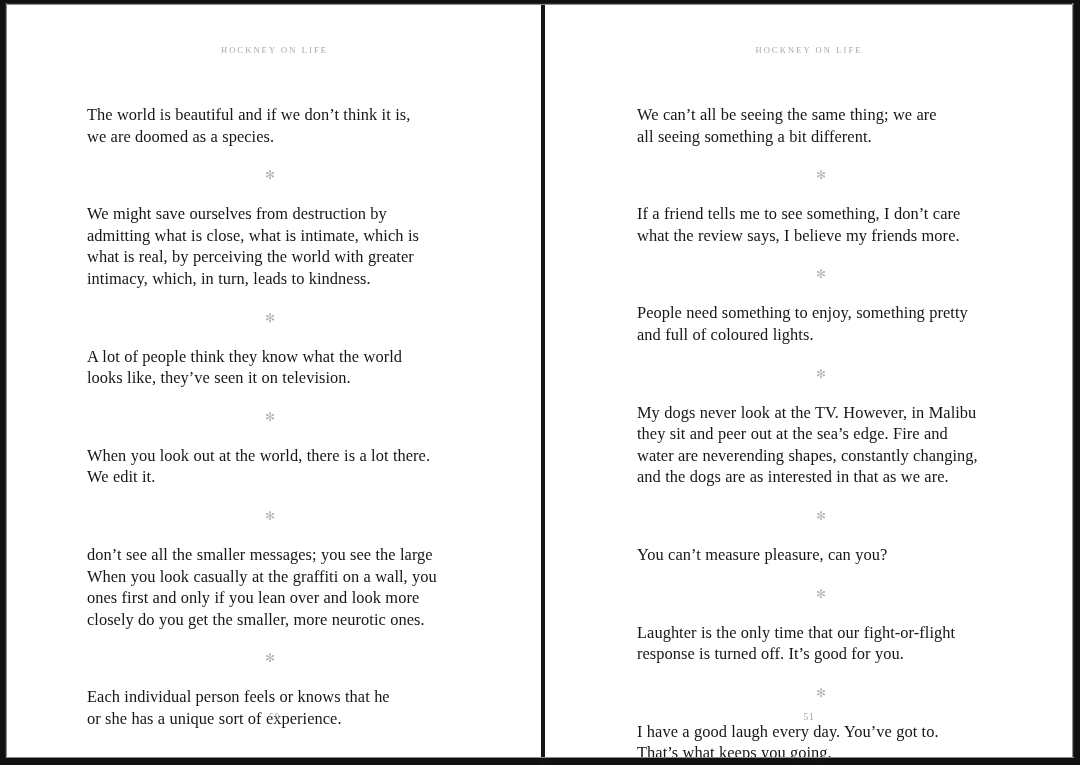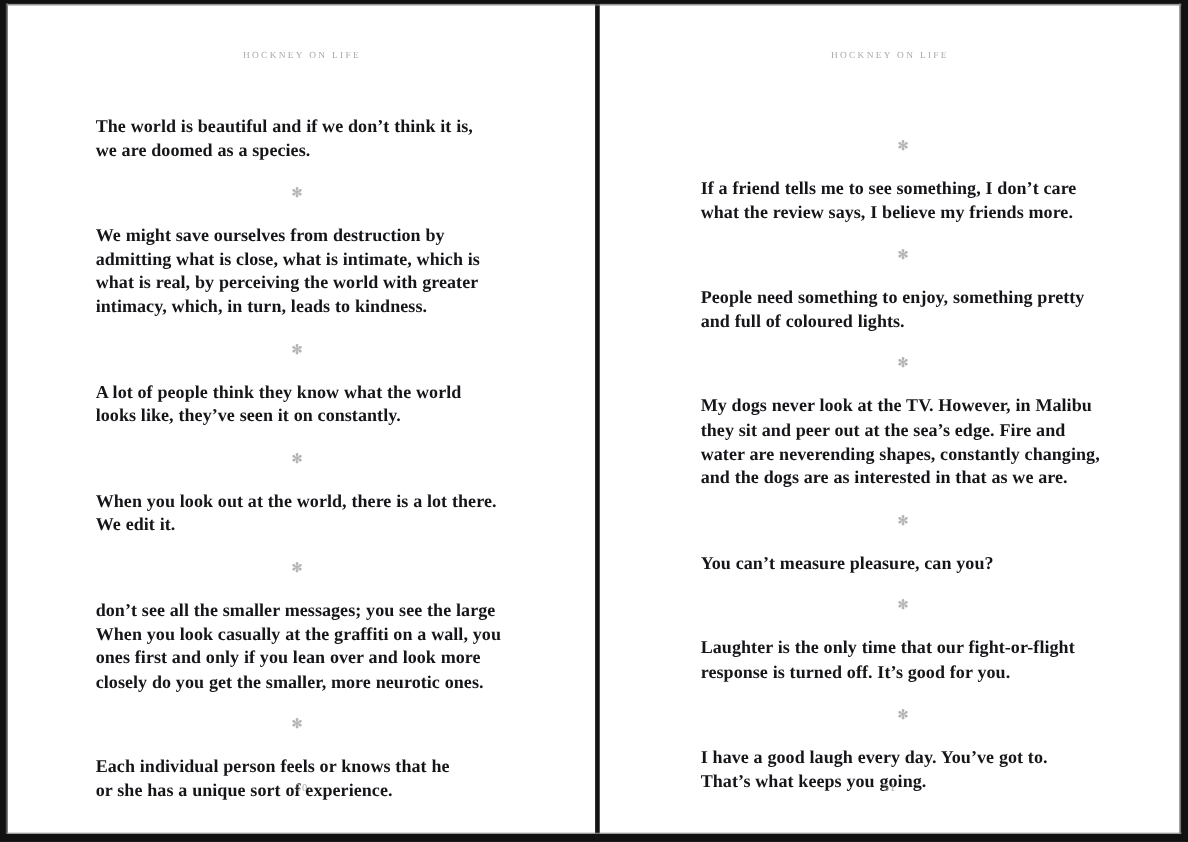--- a/index.html
+++ b/index.html
@@ -70,21 +70,20 @@
     letter-spacing: 2.1px;
     color: #a9a9a9;
     text-transform: uppercase;
     white-space: nowrap;
   }
 
   
   .text-column {
     position: absolute;
     top: 100px;
-    font-weight: bold;
   }
   .page-left  .text-column { left: 80px;  width: 366px; }
   .page-right .text-column { left: 637px; width: 368px; }
   .page-right .text-column { left: 92px;  width: 368px; }
 
   .quote {
     margin: 0;
     font-size: 16.4px;
     line-height: 21.6px;
     color: #16161a;
@@ -138,21 +137,21 @@
         <div class="separator">✻</div>
         <p class="quote">
           <span class="line">We might save ourselves from destruction by</span>
           <span class="line">admitting what is close, what is intimate, which is</span>
           <span class="line">what is real, by perceiving the world with greater</span>
           <span class="line">intimacy, which, in turn, leads to kindness.</span>
         </p>
         <div class="separator">✻</div>
         <p class="quote">
           <span class="line">A lot of people think they know what the world</span>
-          <span class="line">looks like, they’ve seen it on constantly.</span>
+          <span class="line">looks like, they’ve seen it on television.</span>
         </p>
         <div class="separator">✻</div>
         <p class="quote">
           <span class="line">When you look out at the world, there is a lot there.</span>
           <span class="line">We edit it.</span>
         </p>
         <div class="separator">✻</div>
         <p class="quote">
           <span class="line">don’t see all the smaller messages; you see the large</span>
           <span class="line">When you look casually at the graffiti on a wall, you</span>
@@ -166,20 +165,24 @@
         </p>
       </div>
 
     <div class="folio">50</div>
   </div>
 
   <div class="page page-right">
     <div class="running-head">HOCKNEY ON LIFE</div>
 
     <div class="text-column">
+        <p class="quote">
+          <span class="line">We can’t all be seeing the same thing; we are</span>
+          <span class="line">all seeing something a bit different.</span>
+        </p>
         <div class="separator">✻</div>
         <p class="quote">
           <span class="line">If a friend tells me to see something, I don’t care</span>
           <span class="line">what the review says, I believe my friends more.</span>
         </p>
         <div class="separator">✻</div>
         <p class="quote">
           <span class="line">People need something to enjoy, something pretty</span>
           <span class="line">and full of coloured lights.</span>
         </p>

